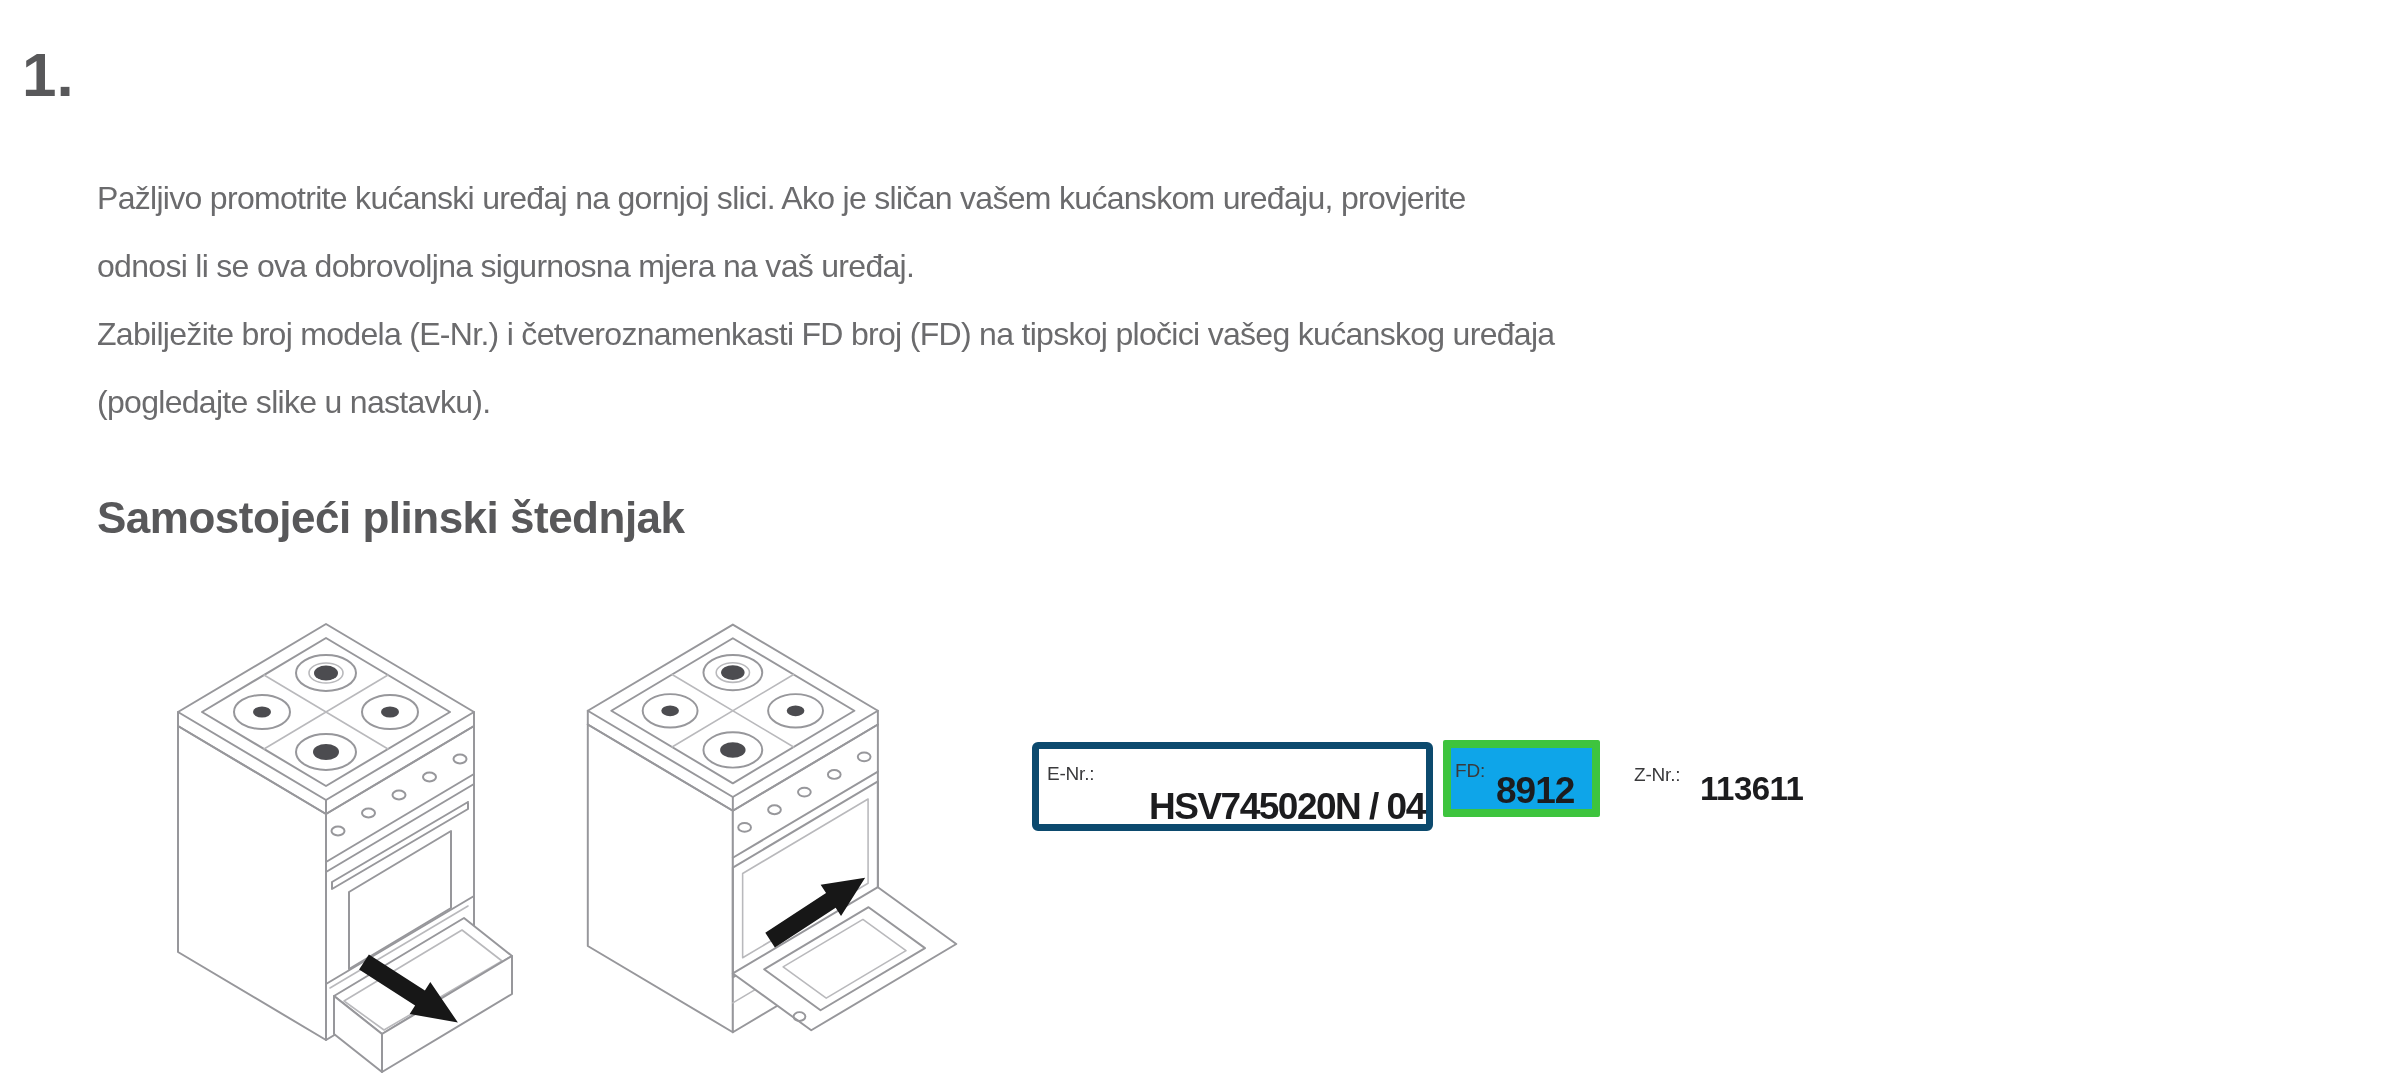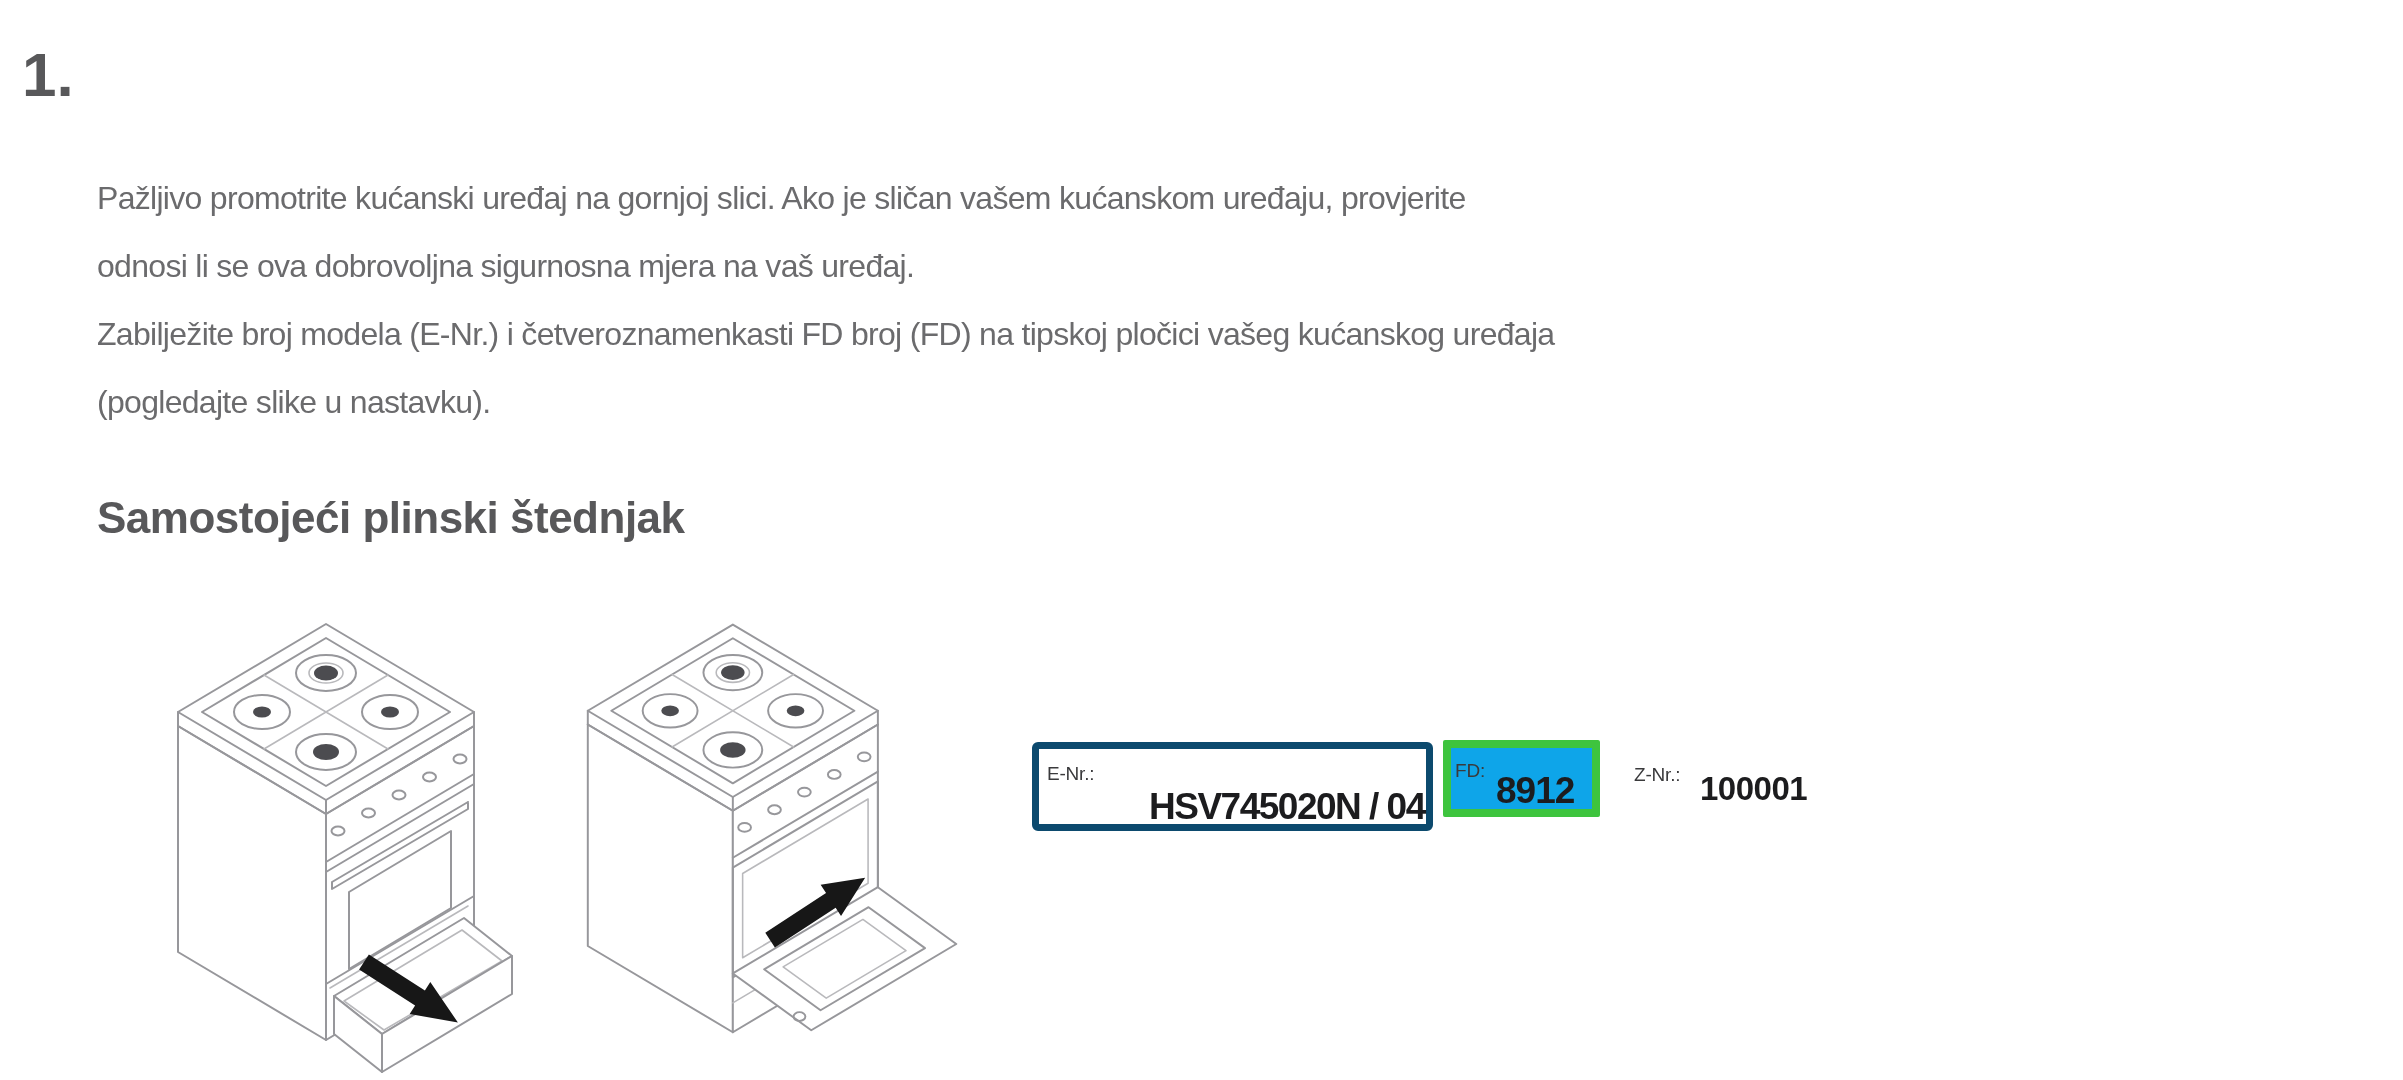--- a/index.html
+++ b/index.html
@@ -172,16 +172,16 @@
   <div class="plate-box-red">
     <span class="plate-label lab-enr">E-Nr.:</span>
     <span class="plate-value val-enr">HSV745020N / 04</span>
   </div>
   <div class="plate-box-green">
     <span class="plate-label lab-fd">FD:</span>
     <span class="plate-value val-fd">8912</span>
   </div>
   <div class="plate-z">
     <span class="plate-label lab-znr">Z-Nr.:</span>
-    <span class="plate-value val-znr">100001</span>
+    <span class="plate-value val-znr">113611</span>
   </div>
 
 </div>
 
 </body></html>

